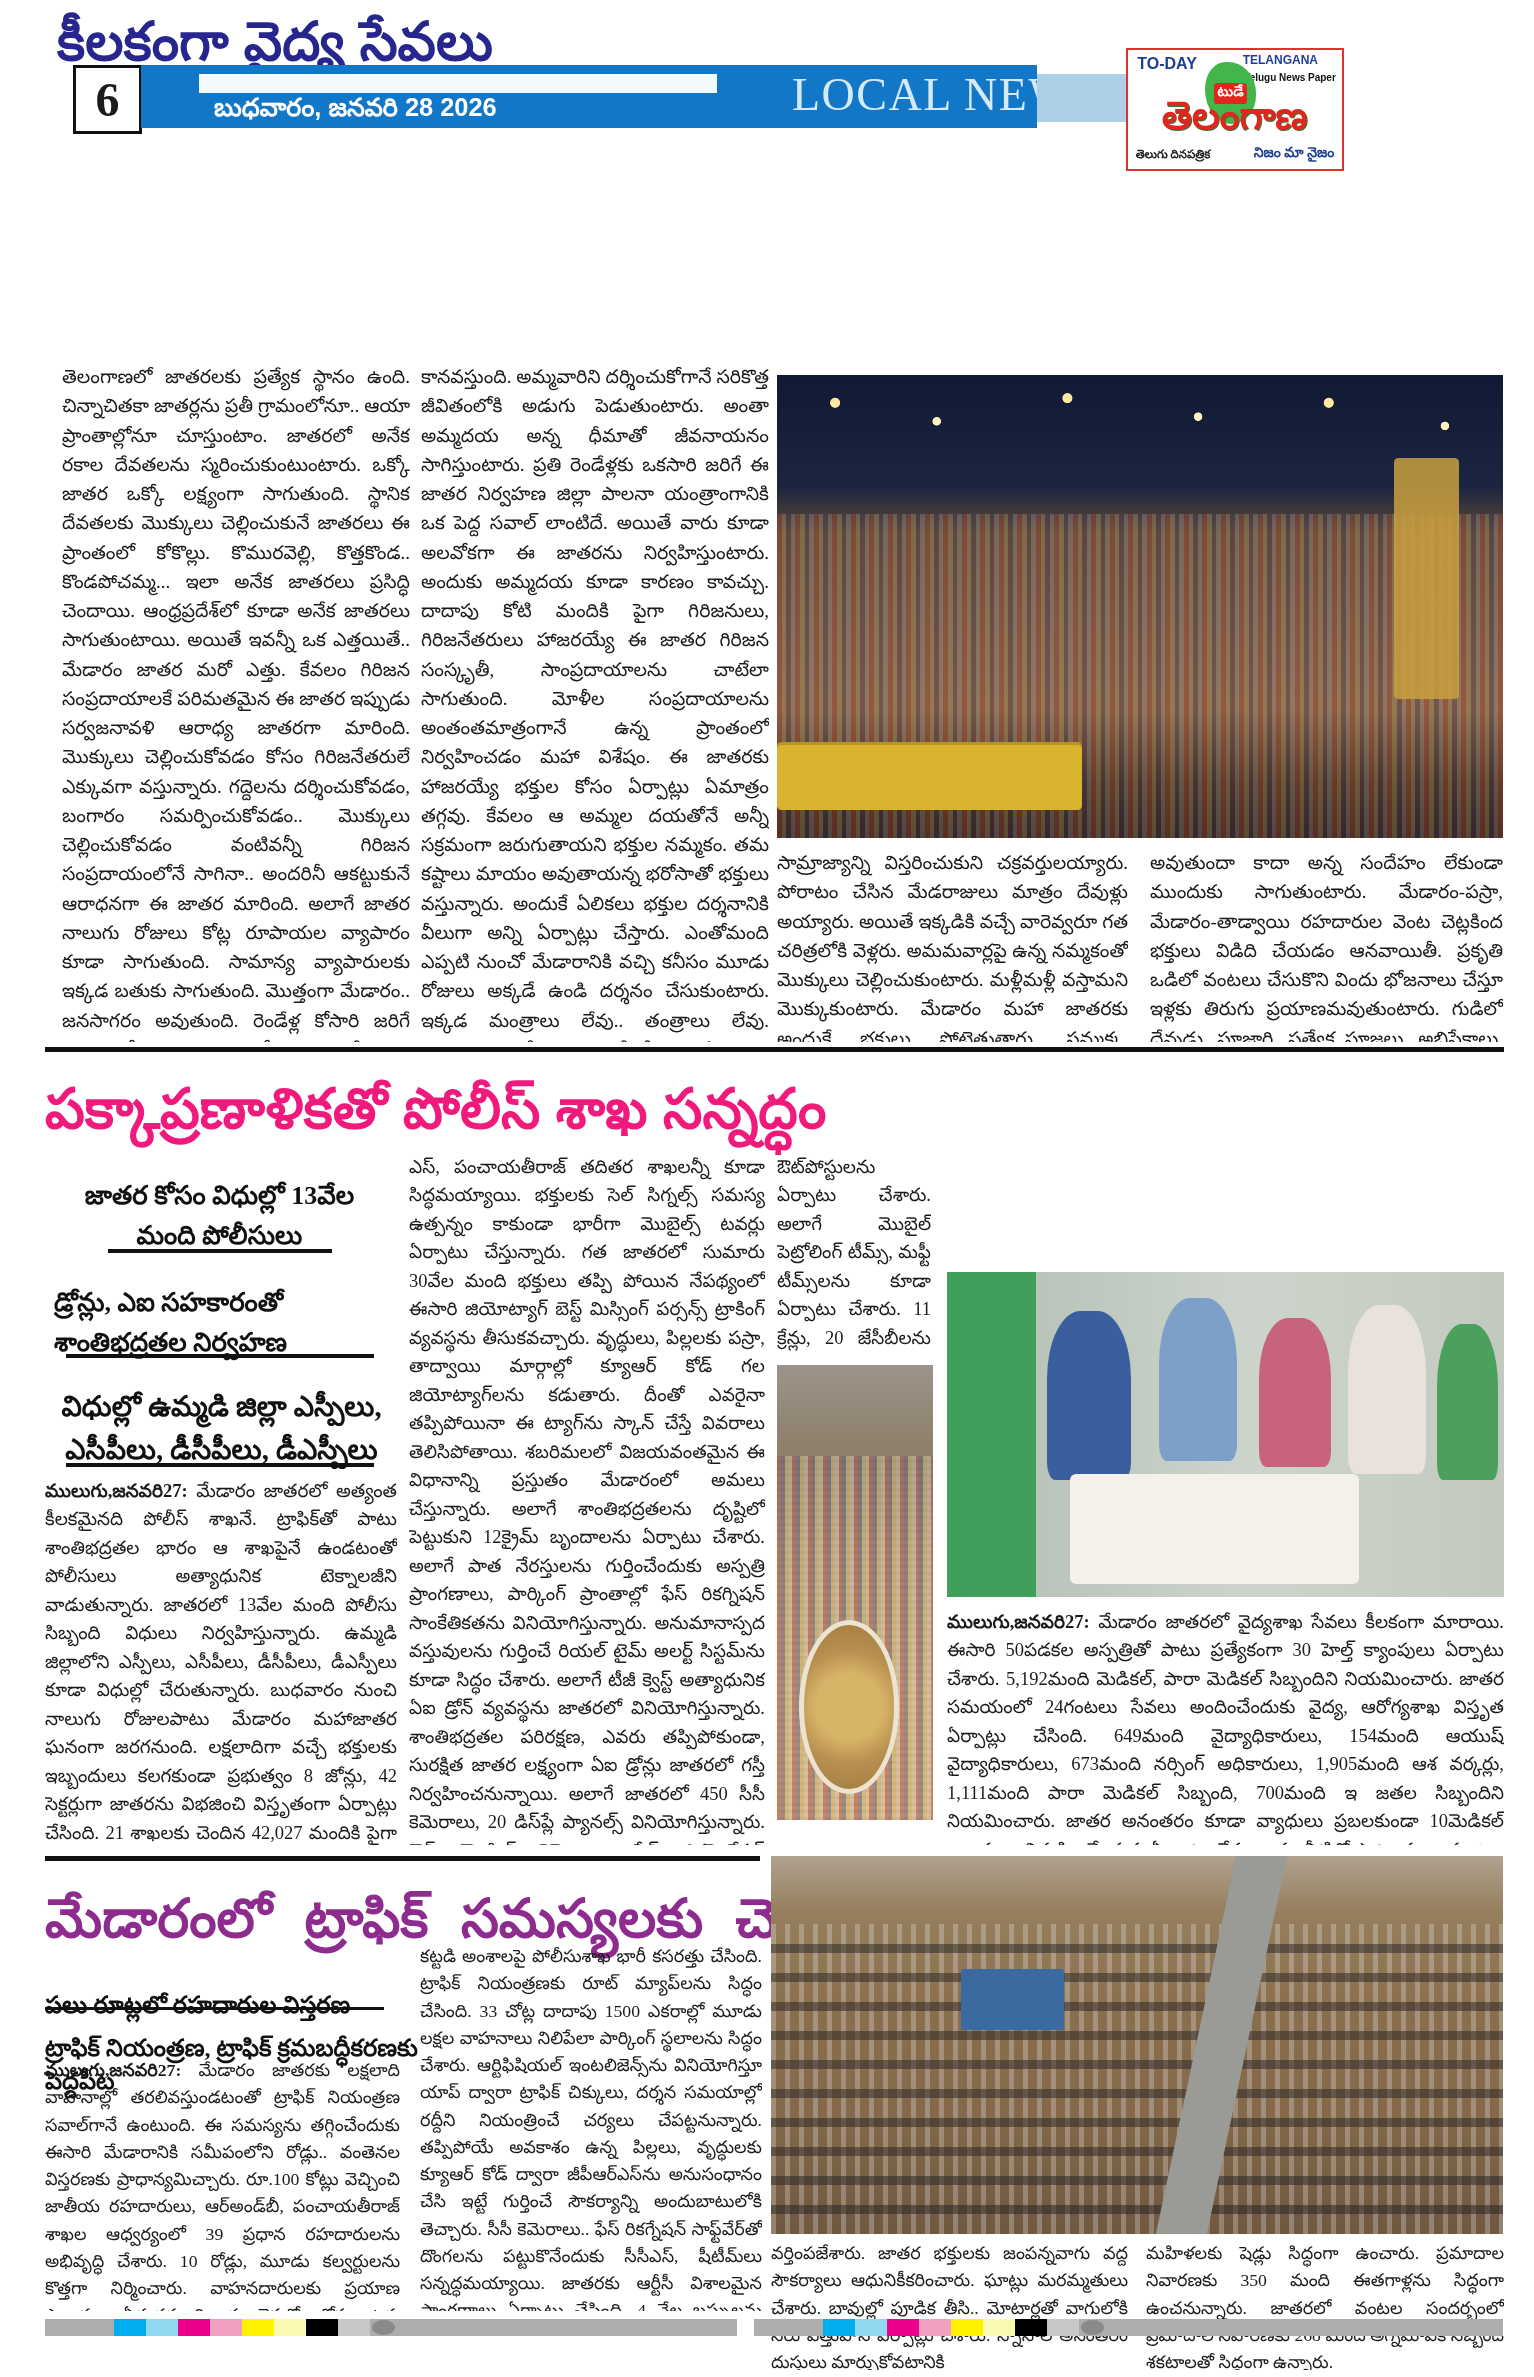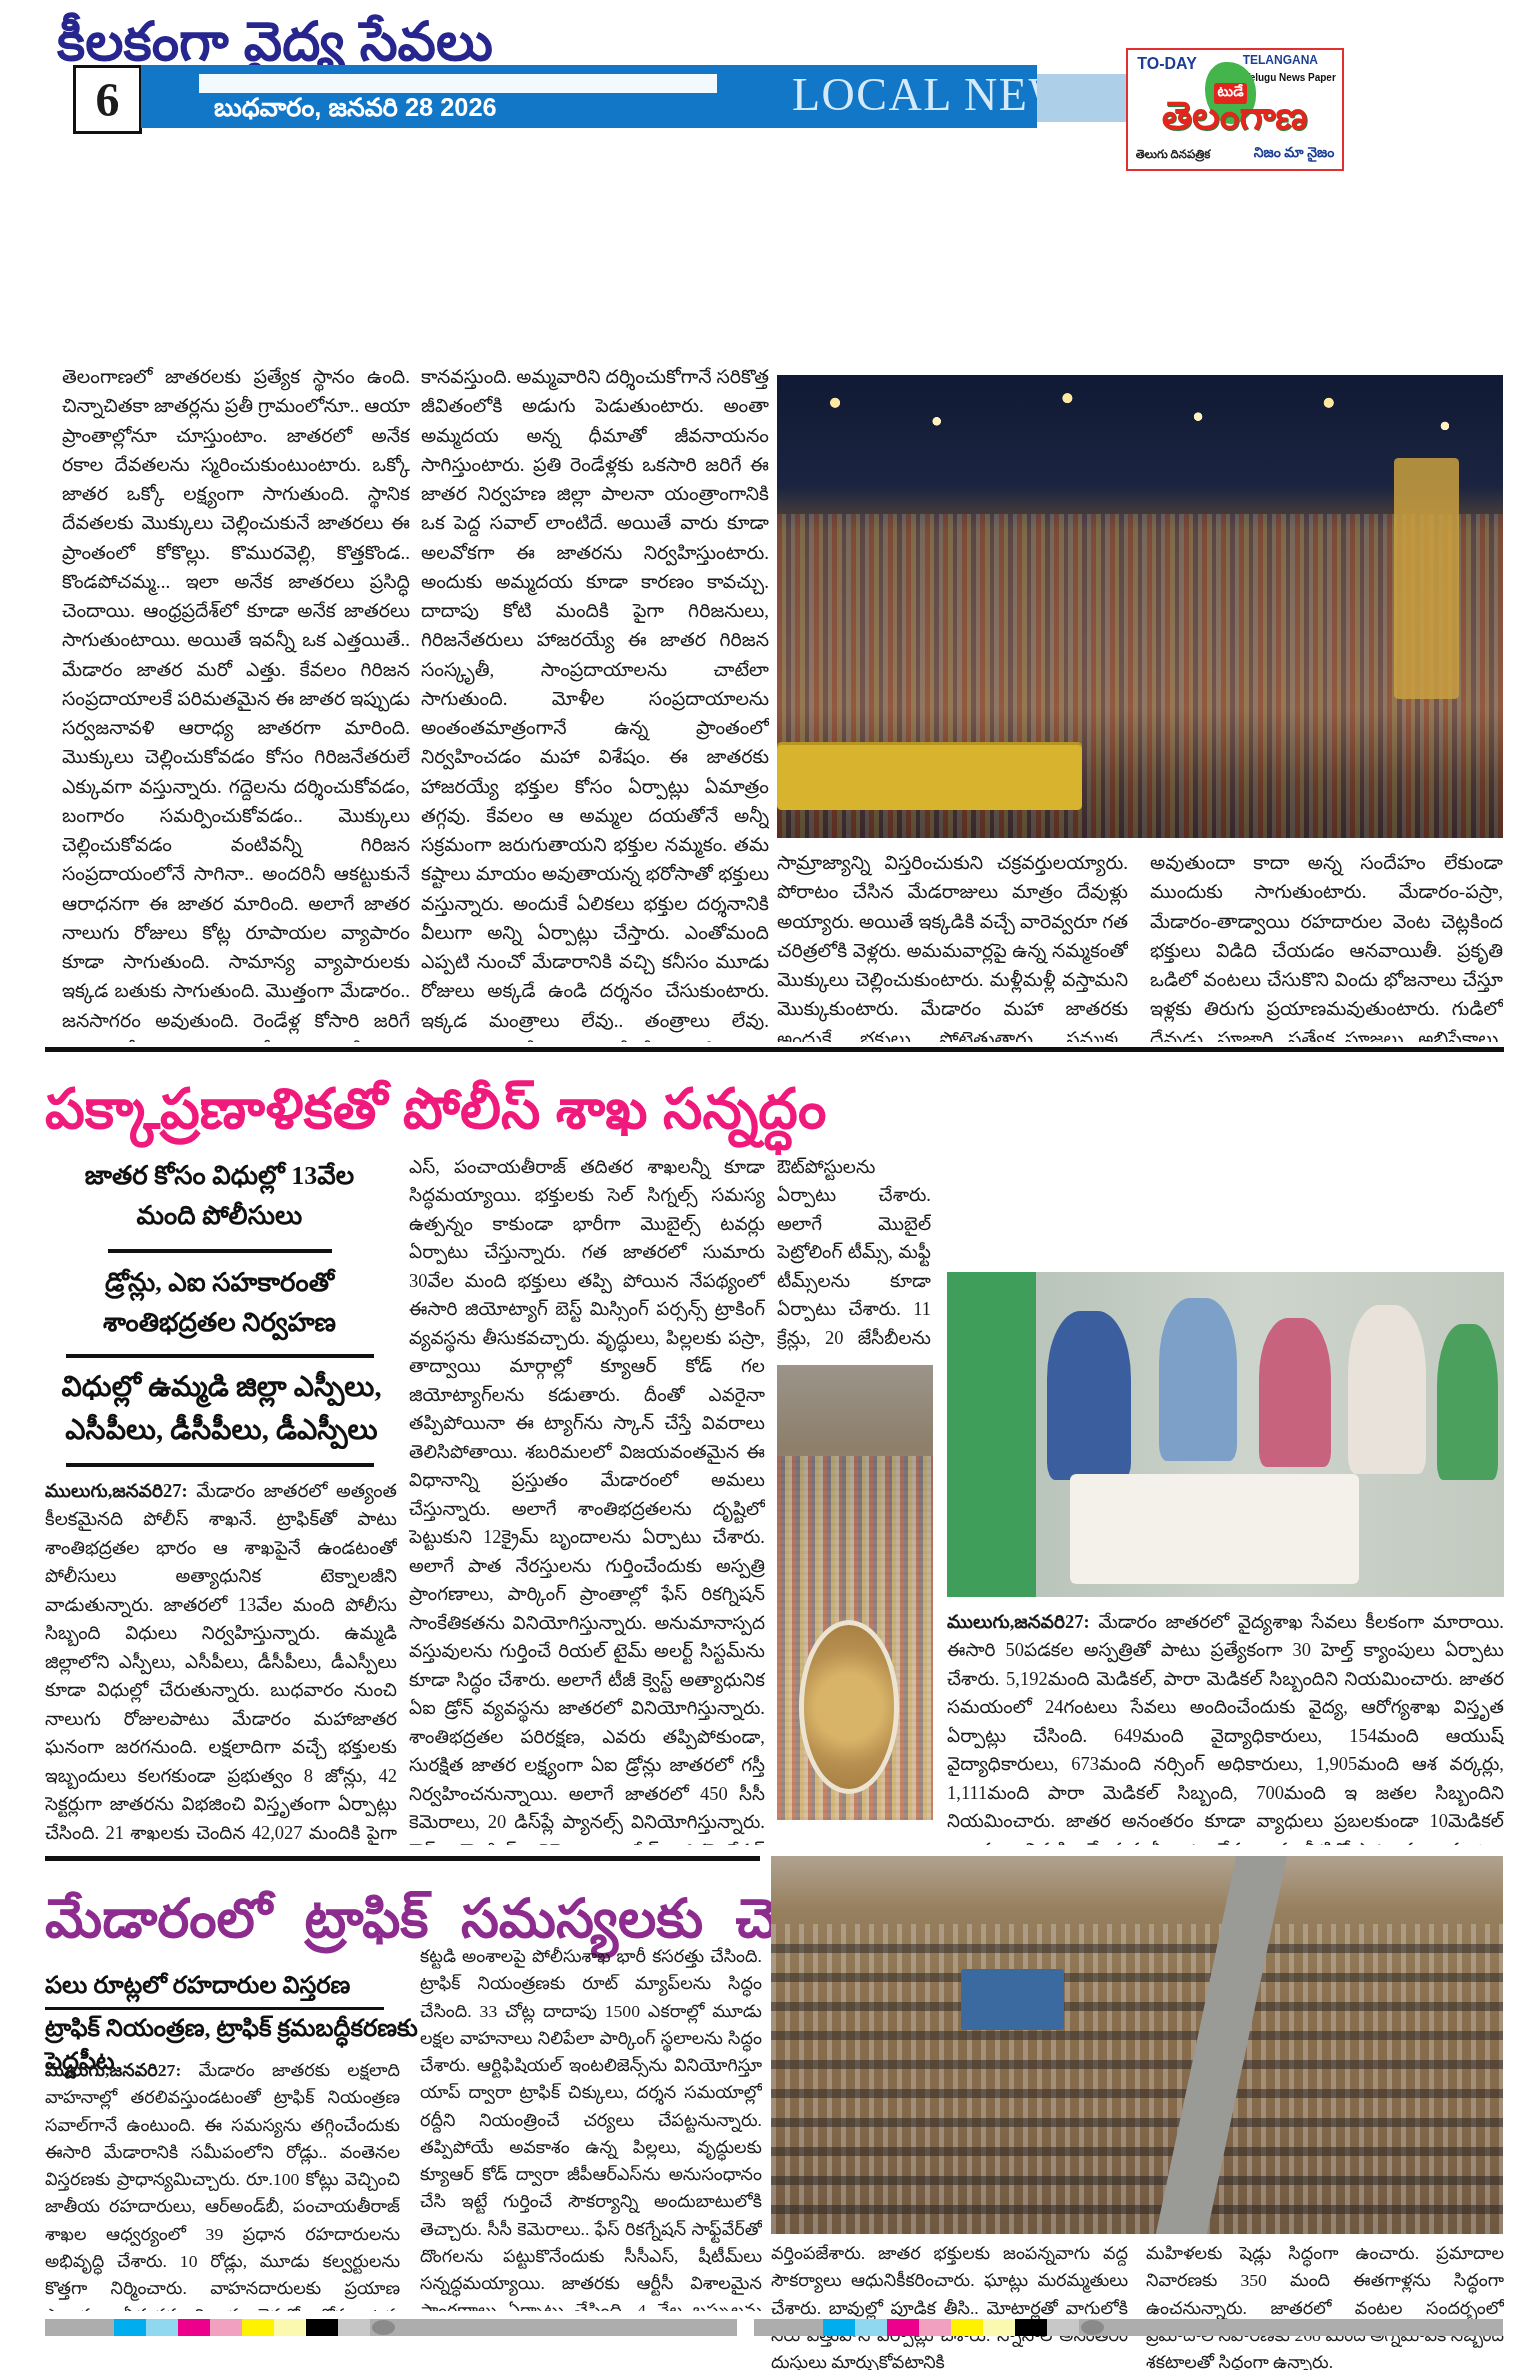--- a/index.html
+++ b/index.html
@@ -46,21 +46,21 @@
             font-family:"Liberation Sans",sans-serif;white-space:nowrap;}
   .policehead{left:45px;top:1076px;width:894px;font-size:56px;font-weight:bold;color:var(--police-pink);
             font-family:"Liberation Sans",sans-serif;white-space:nowrap;}
   .medhead{left:956px;top:1058px;width:550px;text-align:center;font-size:54px;line-height:1.55;
            font-weight:bold;color:var(--medical-navy);font-family:"Liberation Sans",sans-serif;}
   .traffichead{left:45px;top:1890px;width:721px;font-size:54px;font-weight:bold;color:var(--traffic-purple);
             font-family:Liberation Mono, monospace;white-space:nowrap;}
   
   .col{position:absolute;text-align:justify;font-size:19px;line-height:1.54;color:#1a1a1a;overflow:hidden;}
   .col .dl{font-weight:bold;}
-  .sub{position:absolute;font-weight:bold;color:#111;font-family:"Liberation Serif",serif;}
+  .sub{position:absolute;font-weight:bold;color:#111;font-family:"Liberation Serif",serif;margin-top:20px;}
   .subrule{position:absolute;background:#111;height:3.9px;}
   .hrule{position:absolute;background:#111;height:4.6px;}
   
   .photo{position:absolute;overflow:hidden;}
   .ph-main{background:linear-gradient(180deg,#111a34 0%,#1b2440 24%,#5c4936 34%,#6d5440 55%,#7a5c42 72%,#433222 88%,#2c211a 100%);}
   .ph-main .lights{position:absolute;inset:0;background-image:
       radial-gradient(circle at 8% 6%, #ffe9a0 0 4.6px, transparent 5.4px),
       radial-gradient(circle at 22% 10%, #fff2c0 0 3.9px, transparent 4.6px),
       radial-gradient(circle at 40% 5%, #ffe9a0 0 4.6px, transparent 5.4px),
       radial-gradient(circle at 58% 9%, #fff2c0 0 3.9px, transparent 4.6px),
@@ -143,21 +143,21 @@
 
   <div class="col" style="left:777px;top:848px;width:351px;height:194px;">సామ్రాజ్యాన్ని విస్తరించుకుని చక్రవర్తులయ్యారు. పోరాటం చేసిన మేడరాజులు మాత్రం దేవుళ్లు అయ్యారు. అయితే ఇక్కడికి వచ్చే వారెవ్వరూ గత చరిత్రలోకి వెళ్లరు. అమమవార్లపై ఉన్న నమ్మకంతో మొక్కులు చెల్లించుకుంటారు. మళ్లీమళ్లీ వస్తామని మొక్కుకుంటారు. మేడారం మహా జాతరకు అందుకే భక్తులు పోటెత్తుతారు. సమ్మక్క, సారలమ్మ దర్శనం కోసం లక్షలాదిగా తరలివస్తుంటారు. వరాలిచ్చే దేవతలుగా వెలుగొందుతున్న తల్లులను దర్శించుకొని ప్రత్యేక పూజలు నిర్వహిస్తారు. జాతర పరిసరాలు కిక్కిరిసిపోయిన, దర్శనం</div>
   <div class="col" style="left:1150px;top:848px;width:353px;height:194px;">అవుతుందా కాదా అన్న సందేహం లేకుండా ముందుకు సాగుతుంటారు. మేడారం-పస్రా, మేడారం-తాడ్వాయి రహదారుల వెంట చెట్లకింద భక్తులు విడిది చేయడం ఆనవాయితీ. ప్రకృతి ఒడిలో వంటలు చేసుకొని విందు భోజనాలు చేస్తూ ఇళ్లకు తిరుగు ప్రయాణమవుతుంటారు. గుడిలో దేవుడు...పూజారి, ప్రత్యేక పూజలు, అభిషేకాలు, పొర్లు దండాలు వంటివన్నీ ఏవీ లేని ఈ జాతర తెలంగాణ జాతరల్లో ప్రత్యేకంగా నిలిచిపోతుంది. కోటానుకోట్ల మందికి ఆర్య దైవంగా సమ్మక్క-సారలమల్లు జాతర నాలుగు రోజులు రంజుగా సాగనుంది.</div>
 
   <div class="hrule" style="left:45px;top:1047px;width:1459px;"></div>
 
   <div class="abs policehead">పక్కాప్రణాళికతో పోలీస్ శాఖ సన్నద్ధం</div>
 
   <div class="sub" style="left:54px;top:1156px;width:331px;text-align:center;font-size:26px;line-height:1.55;">జాతర కోసం విధుల్లో 13వేల మంది పోలీసులు</div>
   <div class="subrule" style="left:108px;top:1249px;width:224px;"></div>
-  <div class="sub" style="left:54px;top:1263px;width:331px;text-align:center;font-size:26px;line-height:1.55;">డ్రోన్లు, ఎఐ సహకారంతో శాంతిభద్రతల నిర్వహణ</div>
+  <div class="sub" style="left:54px;top:1263px;width:331px;font-size:26px;line-height:1.55;">డ్రోన్లు, ఎఐ సహకారంతో శాంతిభద్రతల నిర్వహణ</div>
   <div class="subrule" style="left:66px;top:1354px;width:308px;"></div>
   <div class="sub" style="left:48px;top:1366px;width:347px;text-align:center;font-size:28.5px;line-height:1.5;">విధుల్లో ఉమ్మడి జిల్లా ఎస్పీలు, ఎసీపీలు, డీసీపీలు, డీఎస్పీలు</div>
   <div class="subrule" style="left:66px;top:1463px;width:308px;"></div>
 
   <div class="col" style="left:45px;top:1477px;width:352px;height:368px;font-size:18.5px;">
     <span class="dl">ములుగు,జనవరి27:</span>
     <span>మేడారం జాతరలో అత్యంత కీలకమైనది పోలీస్ శాఖనే. ట్రాఫిక్‌తో పాటు శాంతిభద్రతల భారం ఆ శాఖపైనే ఉండటంతో పోలీసులు అత్యాధునిక టెక్నాలజీని వాడుతున్నారు. జాతరలో 13వేల మంది పోలీసు సిబ్బంది విధులు నిర్వహిస్తున్నారు. ఉమ్మడి జిల్లాలోని ఎస్పీలు, ఎసీపీలు, డీసీపీలు, డీఎస్పీలు కూడా విధుల్లో చేరుతున్నారు. బుధవారం నుంచి నాలుగు రోజులపాటు మేడారం మహాజాతర ఘనంగా జరగనుంది. లక్షలాదిగా వచ్చే భక్తులకు ఇబ్బందులు కలగకుండా ప్రభుత్వం 8 జోన్లు, 42 సెక్టర్లుగా జాతరను విభజించి విస్తృతంగా ఏర్పాట్లు చేసింది. 21 శాఖలకు చెందిన 42,027 మందికి పైగా ఉద్యోగులు, సిబ్బంది మేడారంలో విధులు నిర్వహిస్తున్నారు. ప్రధానంగా జాతరలో ఎలాంటి శాంతిభద్రతల సమస్యలు తలెత్తకుండా పోలీసులు ఏఐ సహకారంతో అత్యాధునిక డ్రోన్లు, సీసీ కెమెరాలతో సన్నద్ధం అవుతున్నారు. అలాగే 20 లక్షల మంది భక్తులను సురక్షితంగా జాతరకు చేర్చేందుకు ఆర్టీసీ కార్యాచరణ రూపొందించింది. భక్తులకు మెరుగైన వైద్యసేవలు అందించేందుకు వైద్య, ఆరోగ్యశాఖతో పాటు నీటిపారుదలశాఖ, ఆర్‌డబ్ల్యూ</span>
   </div>
 
   <div class="col" style="left:409px;top:1153px;width:356px;height:692px;font-size:18.5px;">ఎస్, పంచాయతీరాజ్ తదితర శాఖలన్నీ కూడా సిద్ధమయ్యాయి. భక్తులకు సెల్ సిగ్నల్స్ సమస్య ఉత్పన్నం కాకుండా భారీగా మొబైల్స్ టవర్లు ఏర్పాటు చేస్తున్నారు. గత జాతరలో సుమారు 30వేల మంది భక్తులు తప్పి పోయిన నేపథ్యంలో ఈసారి జియోట్యాగ్ బెస్ట్ మిస్సింగ్ పర్సన్స్ ట్రాకింగ్ వ్యవస్థను తీసుకవచ్చారు. వృద్ధులు, పిల్లలకు పస్రా, తాద్వాయి మార్గాల్లో క్యూఆర్ కోడ్ గల జియోట్యాగ్‌లను కడుతారు. దీంతో ఎవరైనా తప్పిపోయినా ఈ ట్యాగ్‌ను స్కాన్ చేస్తే వివరాలు తెలిసిపోతాయి. శబరిమలలో విజయవంతమైన ఈ విధానాన్ని ప్రస్తుతం మేడారంలో అమలు చేస్తున్నారు. అలాగే శాంతిభద్రతలను దృష్టిలో పెట్టుకుని 12క్రైమ్ బృందాలను ఏర్పాటు చేశారు. అలాగే పాత నేరస్తులను గుర్తించేందుకు అస్పత్రి ప్రాంగణాలు, పార్కింగ్ ప్రాంతాల్లో ఫేస్ రికగ్నిషన్ సాంకేతికతను వినియోగిస్తున్నారు. అనుమానాస్పద వస్తువులను గుర్తించే రియల్ టైమ్ అలర్ట్ సిస్టమ్‌ను కూడా సిద్ధం చేశారు. అలాగే టీజీ క్వెస్ట్ అత్యాధునిక ఏఐ డ్రోన్ వ్యవస్థను జాతరలో వినియోగిస్తున్నారు. శాంతిభద్రతల పరిరక్షణ, ఎవరు తప్పిపోకుండా, సురక్షిత జాతర లక్ష్యంగా ఏఐ డ్రోన్లు జాతరలో గస్తీ నిర్వహించనున్నాయి. అలాగే జాతరలో 450 సీసీ కెమెరాలు, 20 డిస్‌ప్లే ప్యానల్స్ వినియోగిస్తున్నారు. క్రౌడ్ కౌంటింగ్ కెమెరాలు, ఫేస్ రికగ్నైజేషన్ కెమెరాలను కూడా క్యూలైన్లు, అధికంగా భక్తులు ఉండే ప్రాంతాల్లో ఏర్పాటు చేస్తున్నారు. అలాగే 42 పార్కింగ్ స్థలాలు, 37 హోల్డింగ్ పాయింట్లను ఏర్పాటు చేశారు. వరంగల్ నుంచి పస్రా వరకు నాలుగు కిలో మీటర్లకు ఒకటి చొప్పున పోలీస్ ఔట్ పోస్టులను ఏర్పాటు చేశారు. అలాగే పస్రా నుంచి మేడారం వరకు రెండు కిలో మీటర్లకు ఒకటి చొప్పున పోలీస్</div>

